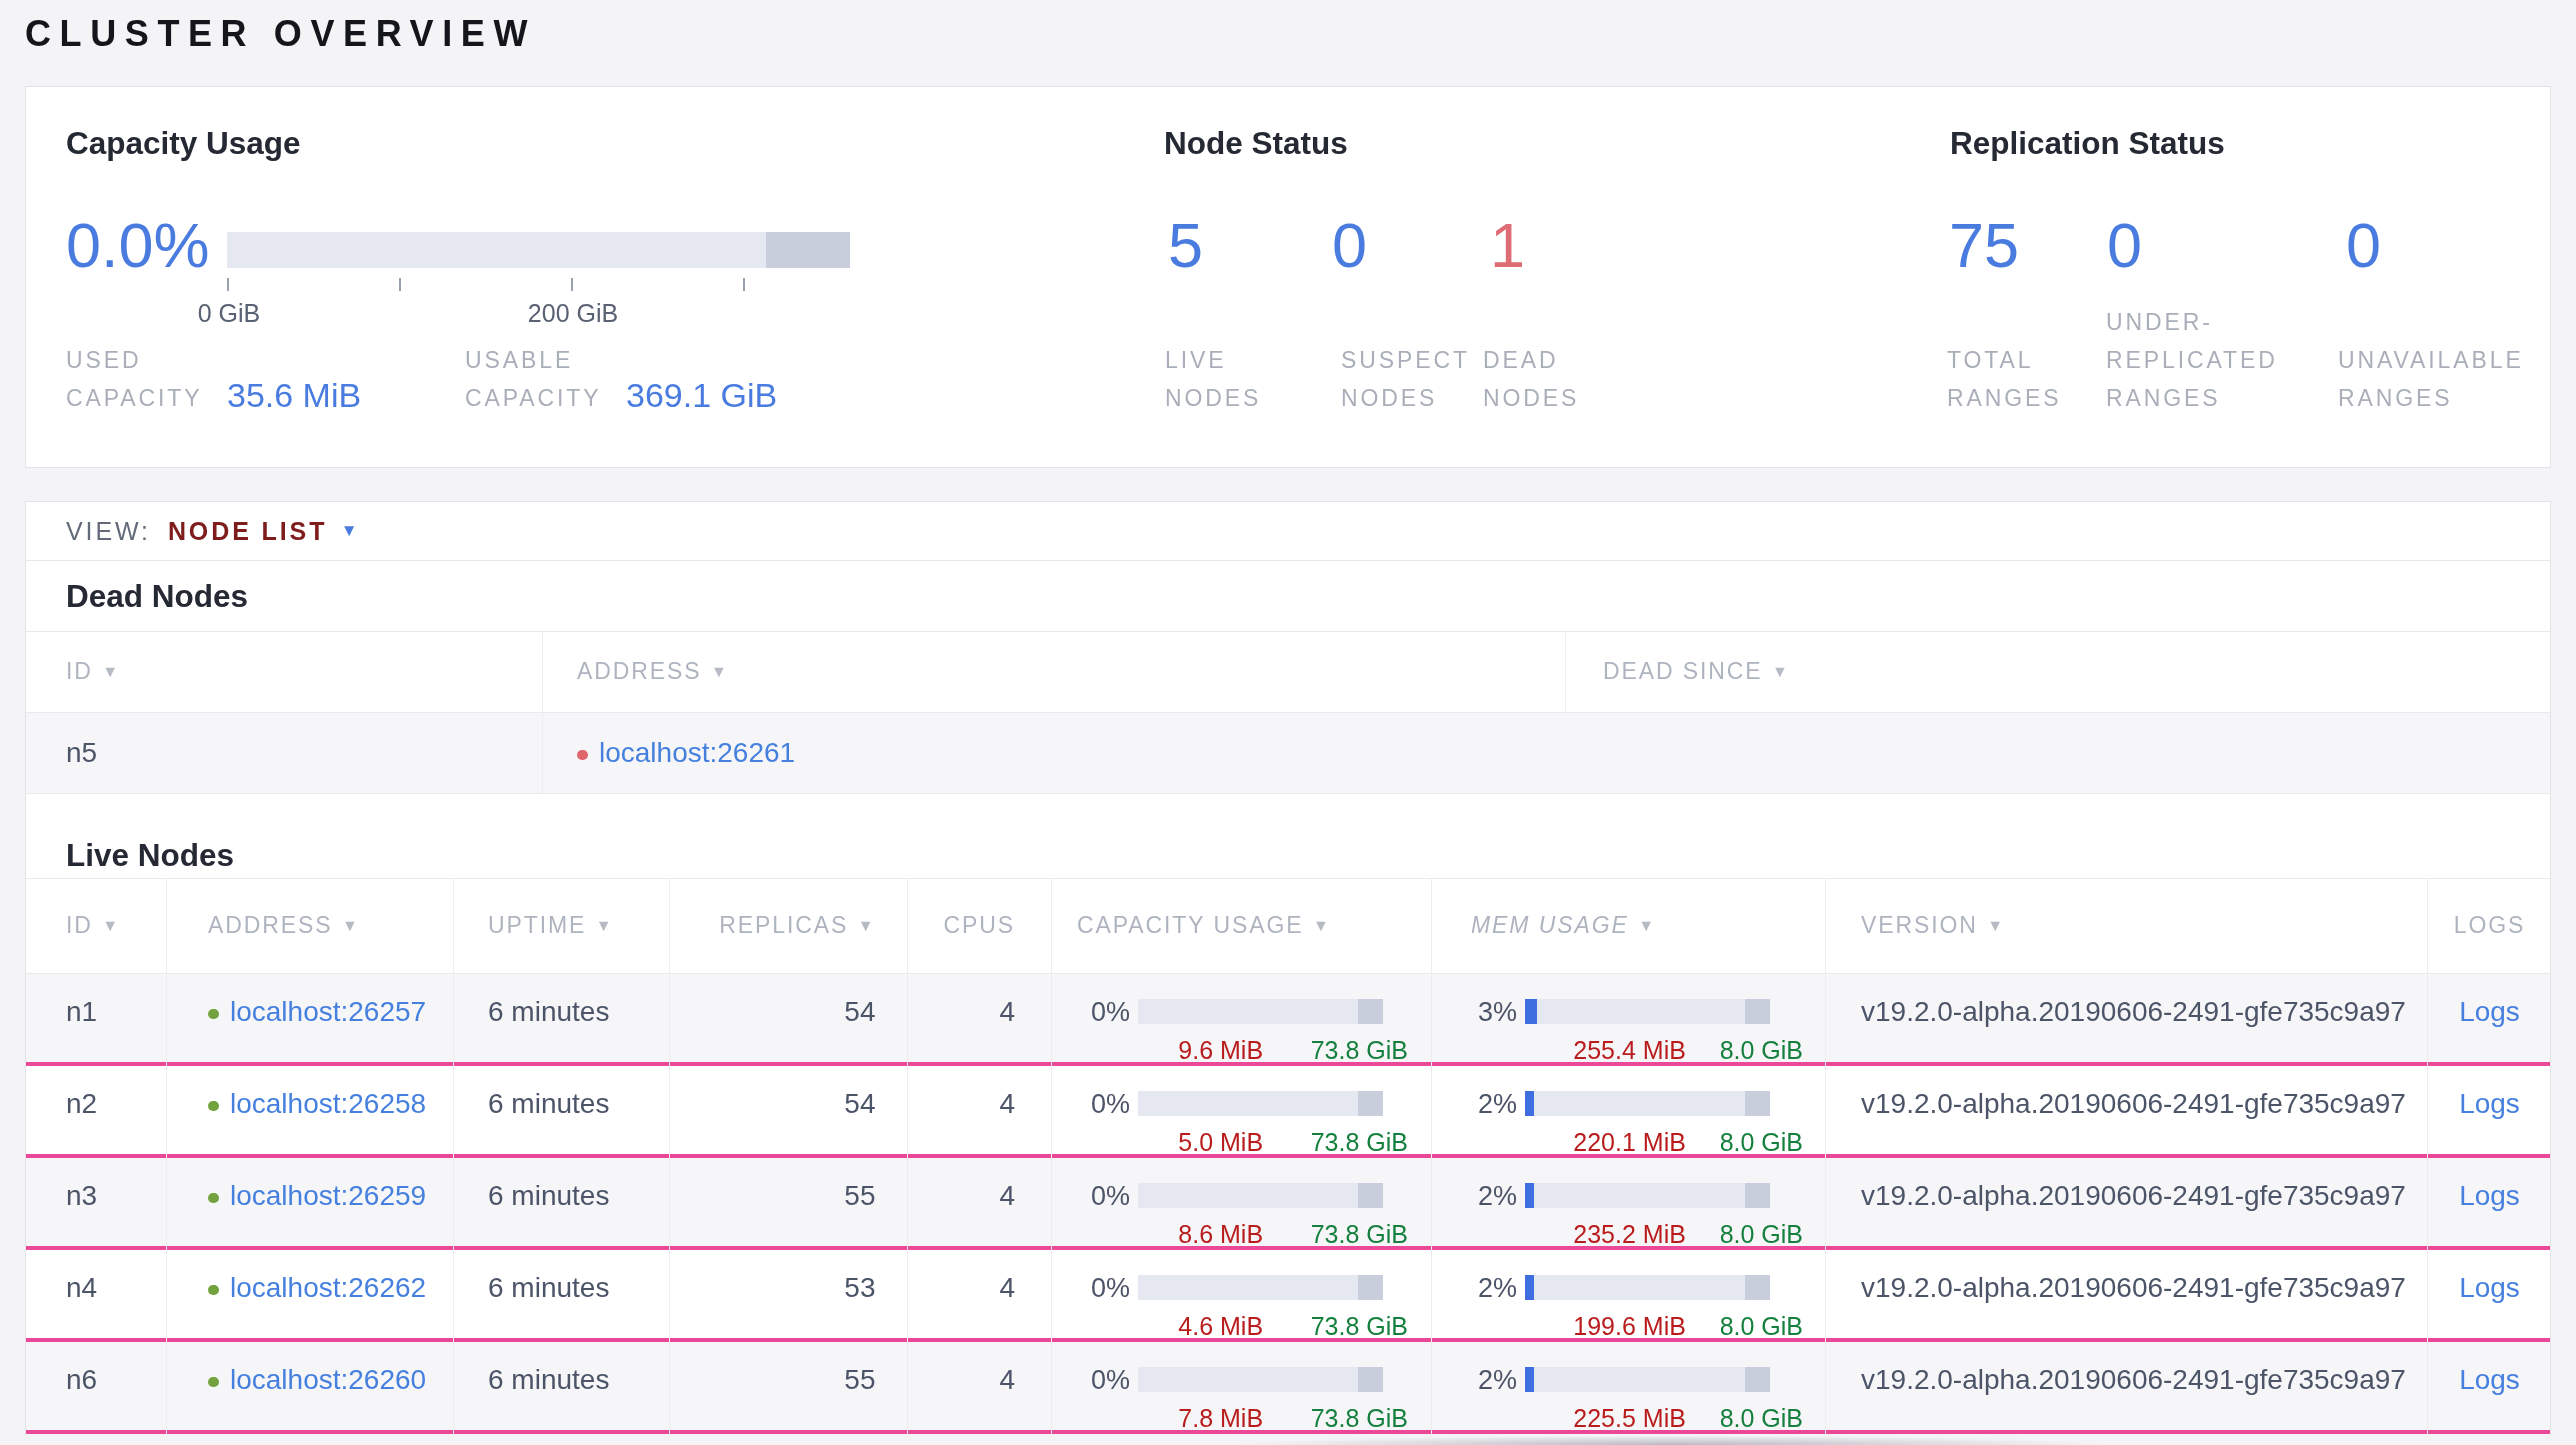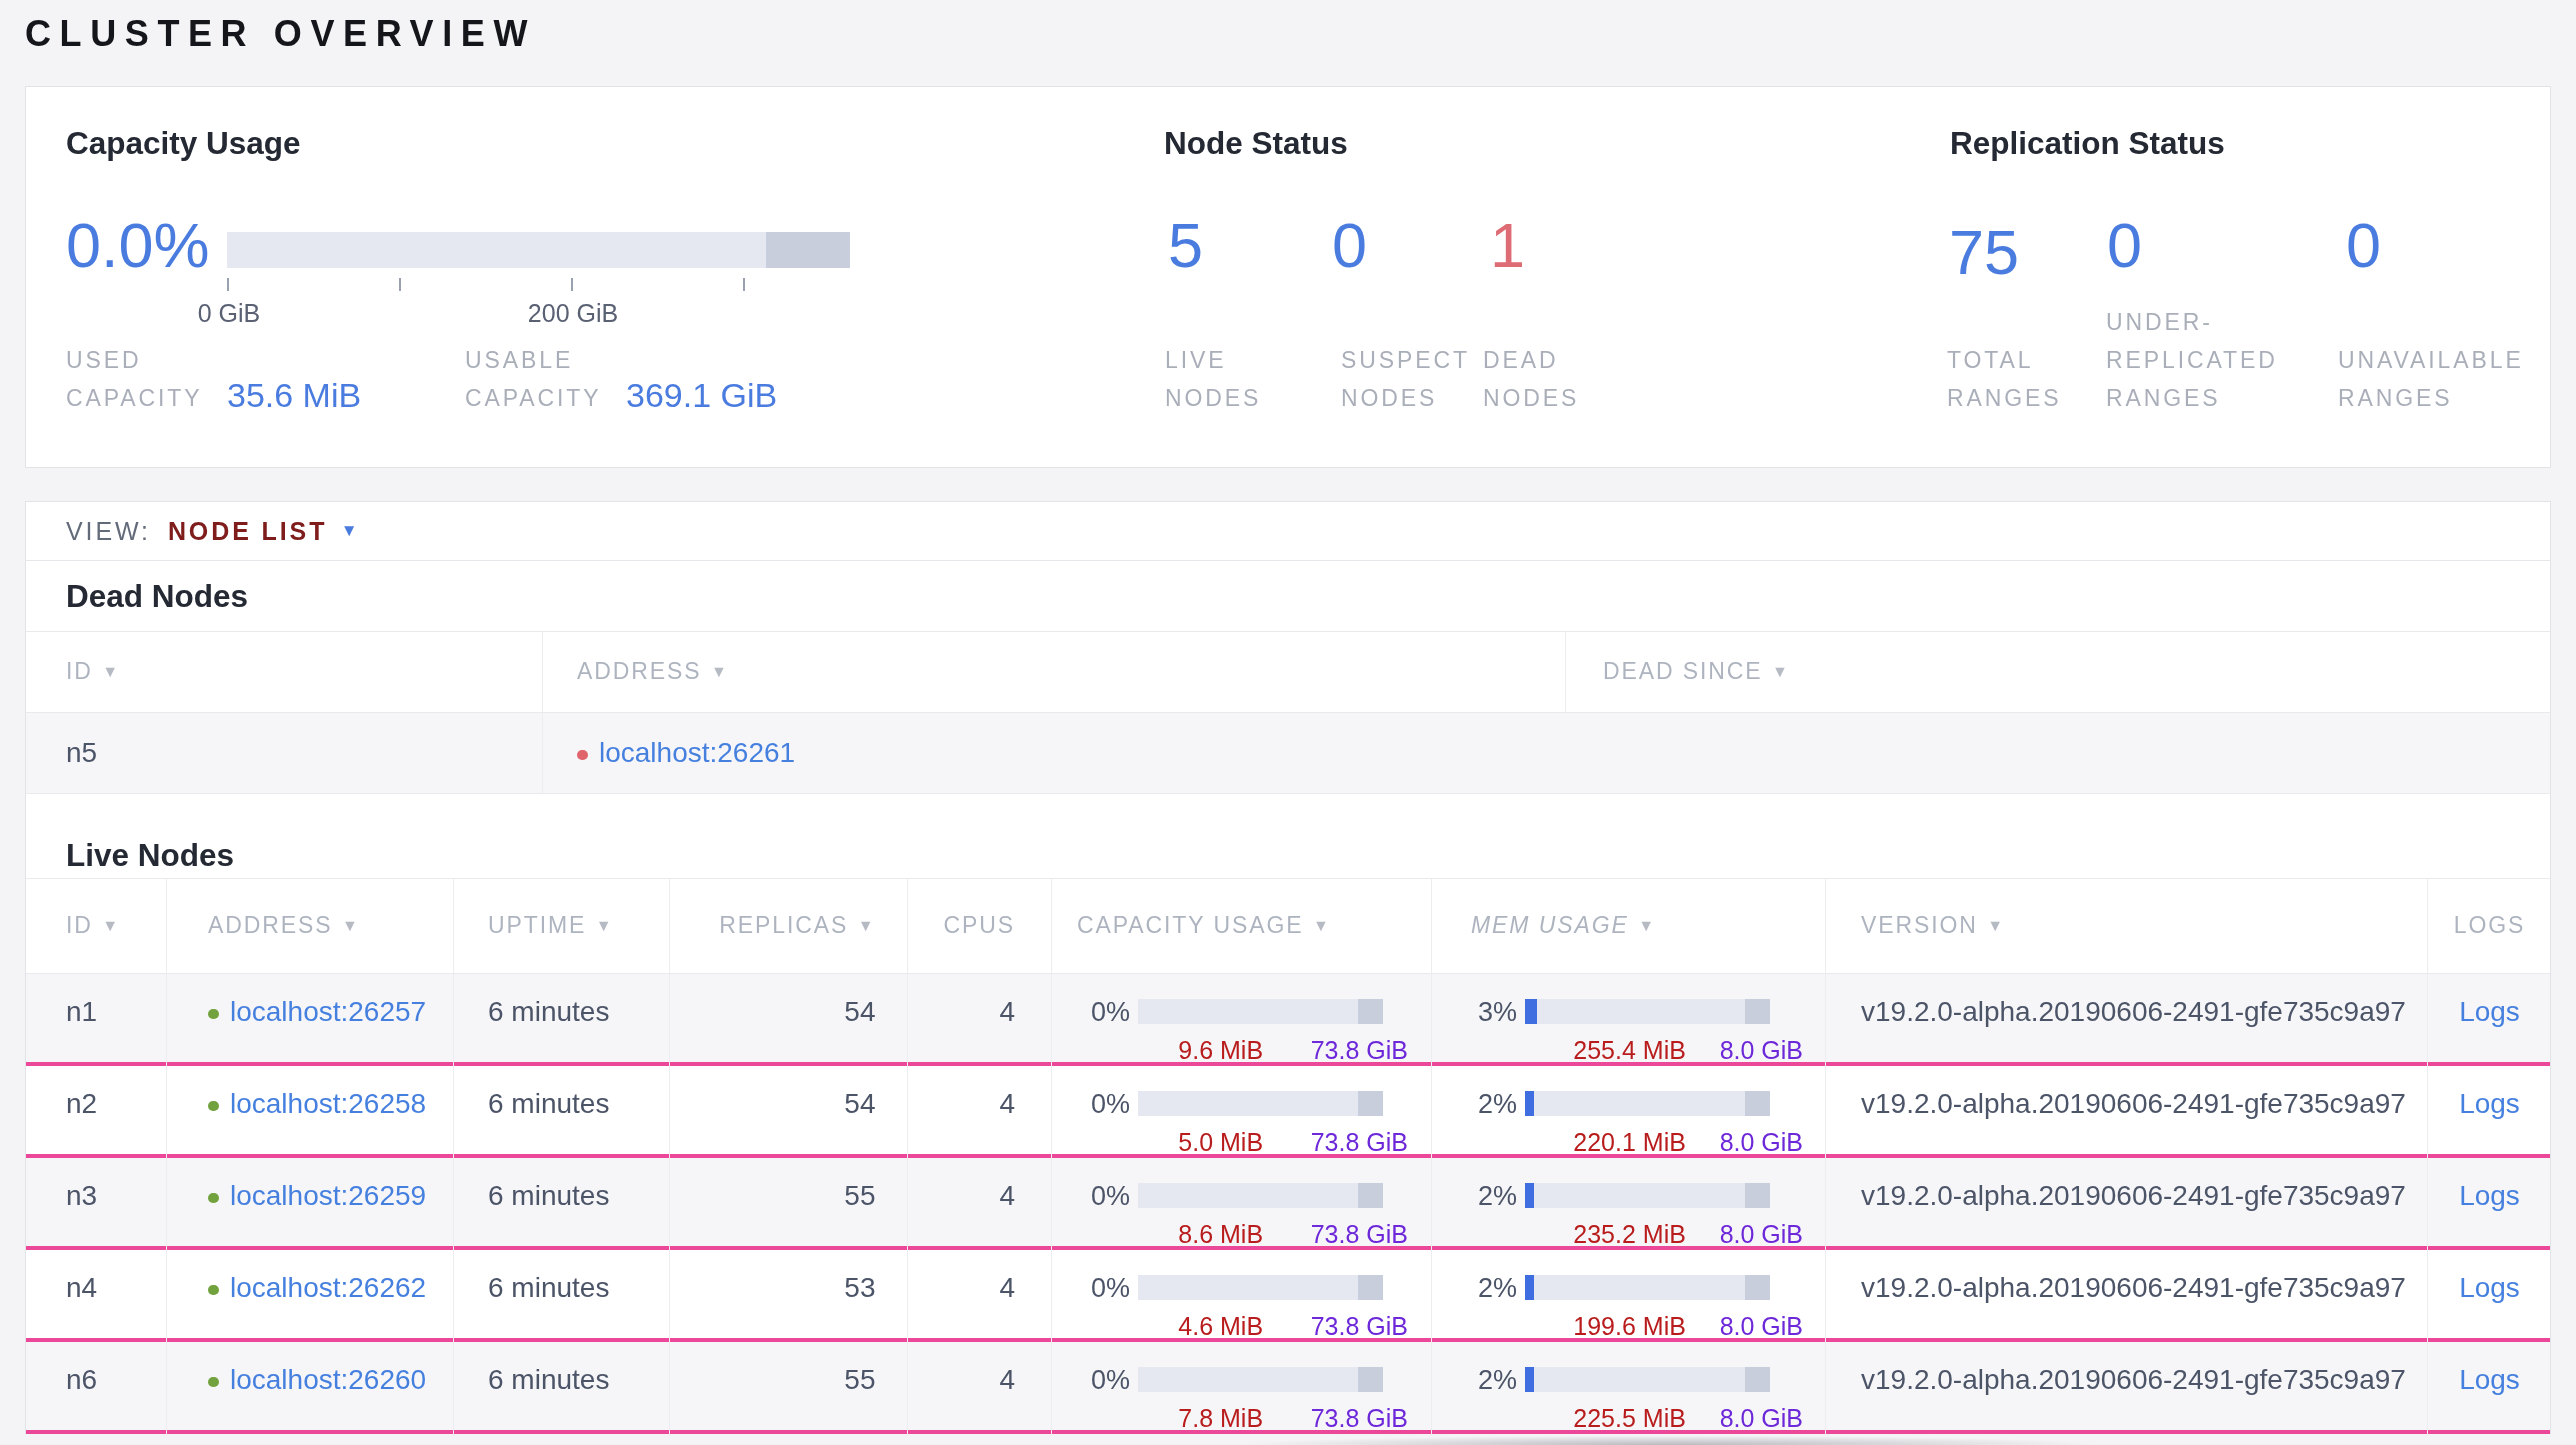--- a/index.html
+++ b/index.html
@@ -78,21 +78,21 @@
   .dot-red { background:#e0646b; }
   
   .usage-line { display:flex; align-items:center; height:38px; }
   .usage-pct { width:53px; text-align:right; font-size:27px; color:#4c5468; margin-right:7.6px; flex:none; }
   .usage-bar { position:relative; width:245px; height:25px; background:#e5e8f0; flex:none; }
   .usage-bar .bar-other { position:absolute; right:0; top:0; height:100%; width:25px; background:#c8cedb; }
   .usage-bar .bar-fill { position:absolute; left:0; top:0; height:100%; background:#3e6ee0; }
   .usage-labels { display:flex; justify-content:space-between; width:245px; margin-top:3.8px; font-size:25px; line-height:31px; }
   .cap-labels { margin-left:86px; } .mem-labels { margin-left:94px; }
   .usage-used { color:#b91c1c; padding-left:15.3px; }
-  .usage-total { color:#6d28d9; }
+  .usage-total { color:#15803d; }
   .version-cell { color:#4c5468; white-space:nowrap; }
   .bottom-shadow {
     position:absolute; left:1050px; top:1426px; width:1241px; height:19px;
     background:radial-gradient(ellipse 621px 13.4px at 50% 100%, rgba(90,92,102,0.38), rgba(90,92,102,0) 70%);
     pointer-events:none;
   }
 </style>
 </head>
 <body>
 
@@ -124,21 +124,21 @@
   <div class="big-num" style="left:1306px;">0</div>
   <div class="big-num red" style="left:1464px;">1</div>
   <div class="stat-label" style="left:1139px;">LIVE
 NODES</div>
   <div class="stat-label" style="left:1315px;">SUSPECT
 NODES</div>
   <div class="stat-label" style="left:1457px;">DEAD
 NODES</div>
 
   <h2 class="card-title" style="left:1924px;">Replication Status</h2>
-  <div class="big-num" style="left:1923px;margin-top:7px;">75</div>
+  <div class="big-num" style="left:1923px;">75</div>
   <div class="big-num" style="left:2081px;">0</div>
   <div class="big-num" style="left:2320px;">0</div>
   <div class="stat-label" style="left:1921px;">TOTAL
 RANGES</div>
   <div class="stat-label" style="left:2080px;">UNDER-
 REPLICATED
 RANGES</div>
   <div class="stat-label" style="left:2312px;">UNAVAILABLE
 RANGES</div>
 </section>

